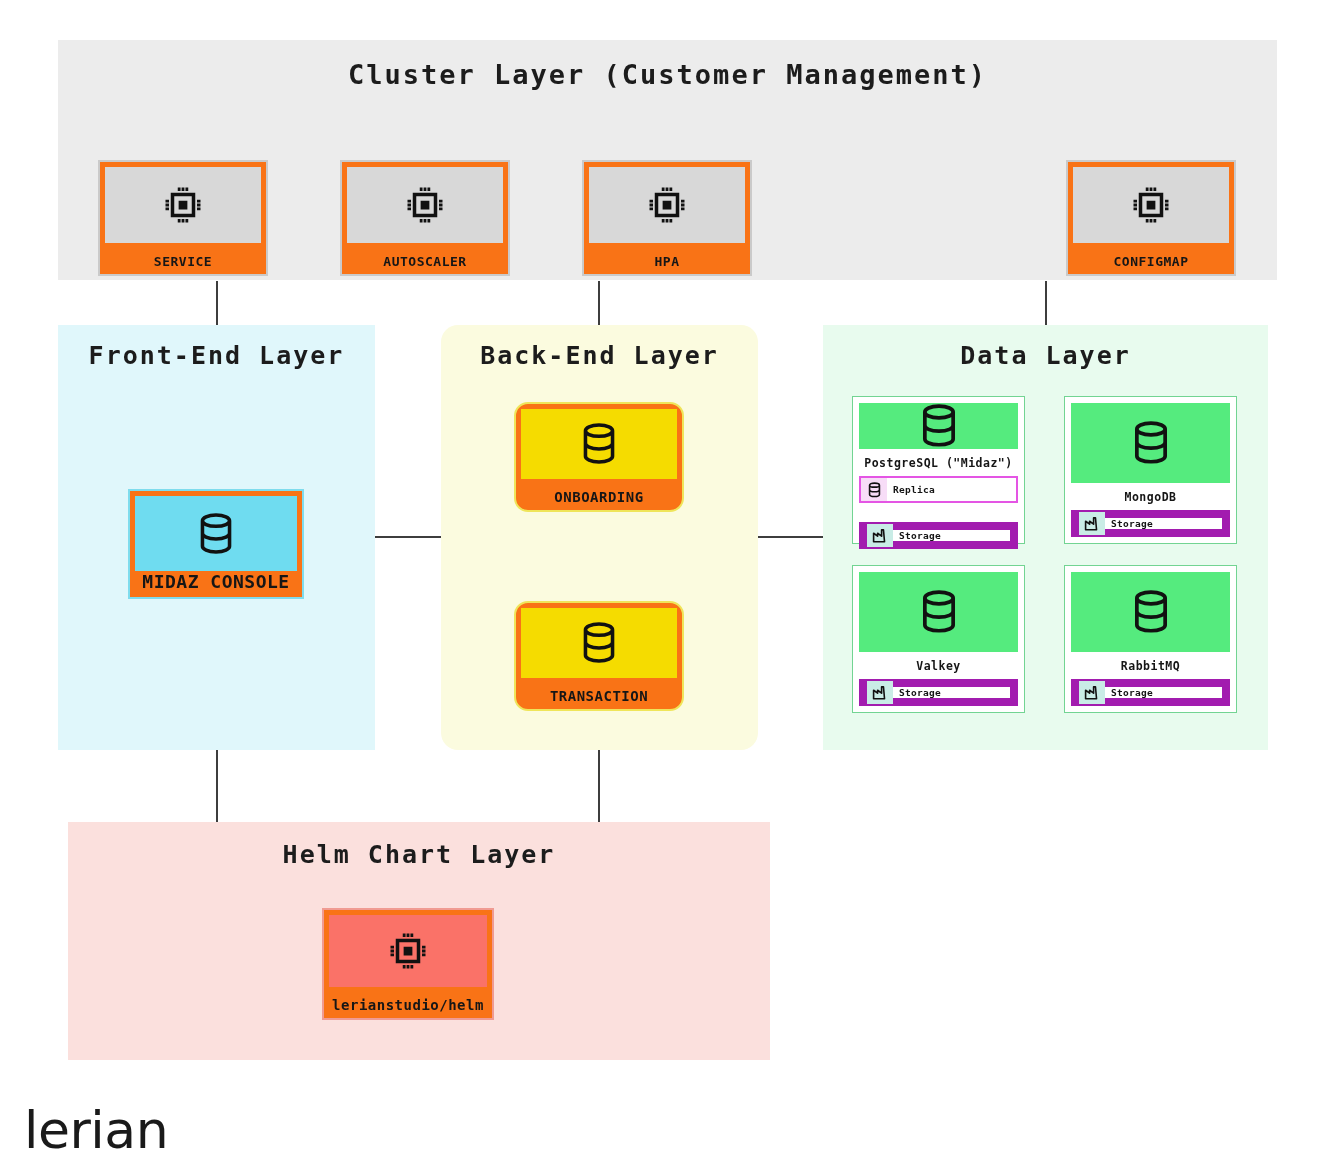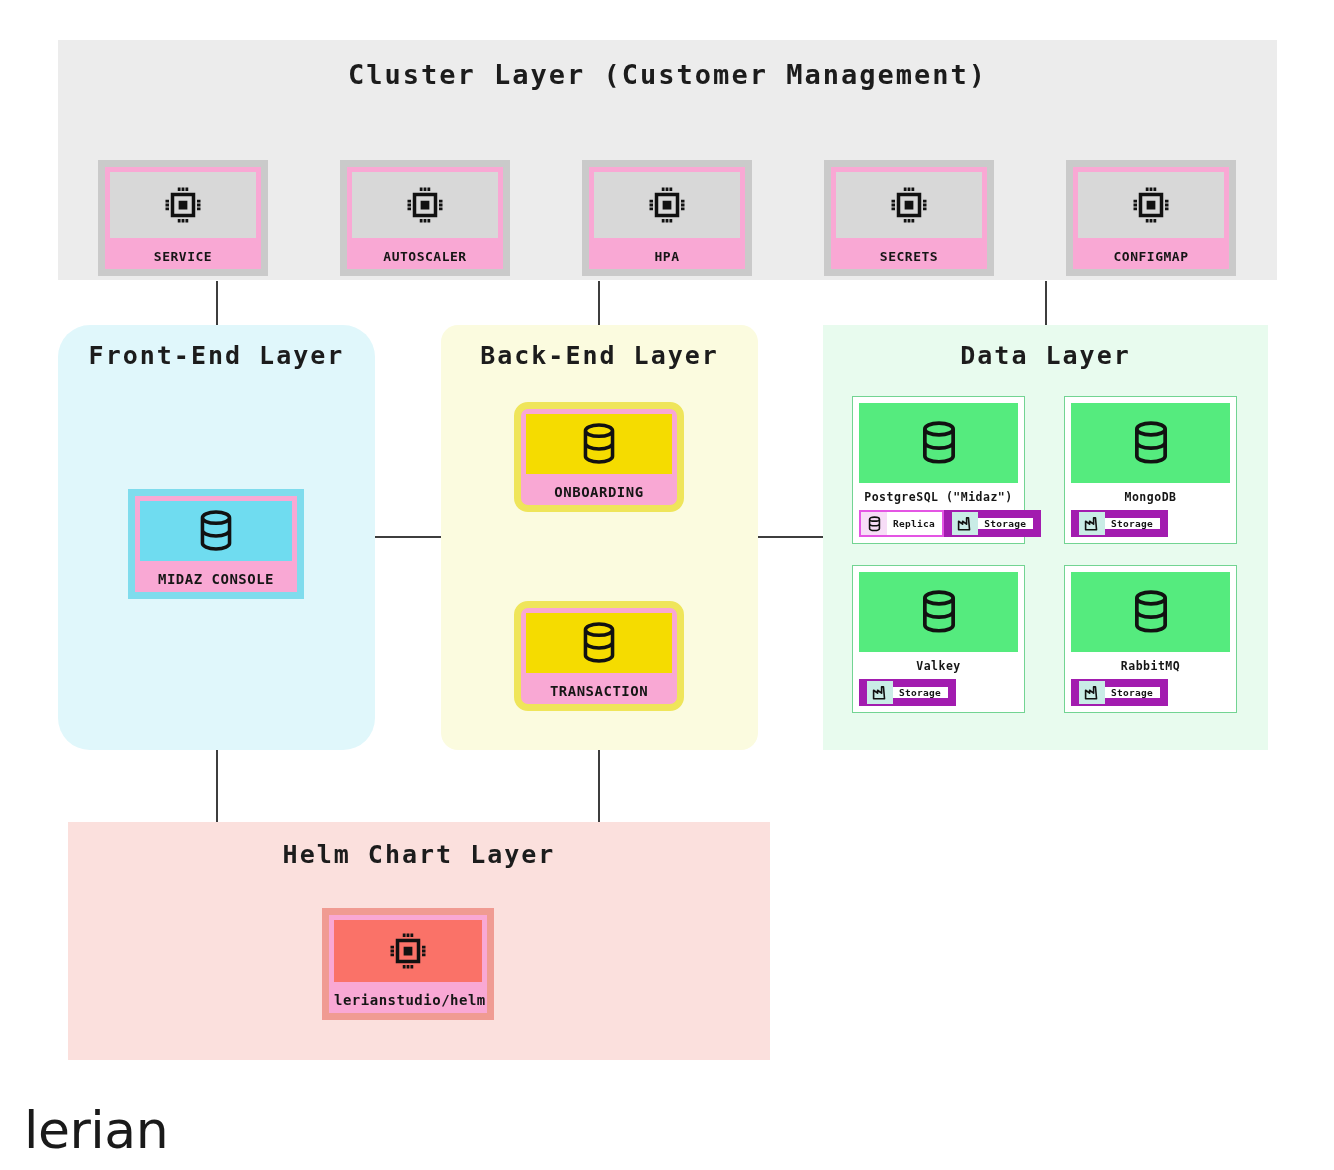--- a/index.html
+++ b/index.html
@@ -31,21 +31,20 @@
 
   #cluster-panel {
     left: 58px; top: 40px; width: 1219px; height: 240px;
     background: #ececec;
   }
   #cluster-panel .panel-title { font-size: 27px; padding-top: 19px; letter-spacing: 2px; }
 
   #frontend-panel {
     left: 58px; top: 325px; width: 317px; height: 425px;
     background: #e0f7fb;
-    border-radius: 32px;
   }
   #backend-panel {
     left: 441px; top: 325px; width: 317px; height: 425px;
     background: #fbfbdf;
     border-radius: 17px;
   }
   #data-panel {
     left: 823px; top: 325px; width: 445px; height: 425px;
     background: #e8fbee;
   }
@@ -56,22 +55,22 @@
   }
   #frontend-panel .panel-title,
   #backend-panel .panel-title,
   #data-panel .panel-title,
   #helm-panel .panel-title { font-size: 25px; padding-top: 16px; letter-spacing: 2px; }
   #helm-panel .panel-title { padding-top: 18px; }
 
   
   .node {
     position: absolute;
-    background: #f9a8d4;
-    border: 7px solid #404040;
+    background: #f97316;
+    border: 2px solid #404040;
     display: flex;
     flex-direction: column;
     align-items: stretch;
     padding: 5px;
   }
   .node-art {
     display: flex;
     align-items: center;
     justify-content: center;
     flex: 1 1 auto;
@@ -91,21 +90,21 @@
   }
   .cluster-node .node-art { background: #d8d8d8; height: 65px; }
   .cluster-node .node-label { font-size: 13px; padding-top: 11px; }
 
   
   #node-midaz-console {
     left: 128px; top: 489px; width: 176px; height: 110px;
     border-color: #7fdced;
   }
   #node-midaz-console .node-art { background: #6fdcf0; height: 62px; }
-  #node-midaz-console .node-label { font-size: 14px; padding-top: 10px; }
+  #node-midaz-console .node-label { font-size: 18px; padding-top: 0; }
 
   
   .backend-node {
     left: 514px; width: 170px; height: 110px;
     border-color: #efe55a;
     border-radius: 14px;
   }
   .backend-node .node-art { background: #f5dc00; height: 62px; }
   .backend-node .node-label { font-size: 14px; padding-top: 10px; }
   #node-onboarding  { top: 402px; }
@@ -128,22 +127,23 @@
   }
   .data-node .node-art { background: #55eb7e; height: 72px; }
   .data-node .node-label { font-size: 11.5px; padding-top: 7px; padding-bottom: 6px; }
   #node-postgresql { left: 852px; top: 396px; height: 148px; }
   #node-mongodb    { left: 1064px; top: 396px; height: 148px; }
   #node-valkey     { left: 852px; top: 565px; height: 148px; }
   #node-rabbitmq   { left: 1064px; top: 565px; height: 148px; }
 
   .badge-row {
     display: flex;
-    justify-content: flex-start;
-    gap: 0;
+    justify-content: flex-end;
+    gap: 19px;
+    flex-direction: column;
   }
   .badge {
     display: flex;
     align-items: center;
     background: #ffffff;
     height: 27px;
     padding: 0 7px 0 0;
   }
   .badge .badge-icon {
     width: 26px; height: 23px;
@@ -207,28 +207,20 @@
 
     <div class="node cluster-node" style="left:524px">
       <div class="node-art">
         <svg width="42" height="42" viewBox="0 0 24 24">
             <path fill="#111" d="M9 2h1.6v2H9zm2.2 0h1.6v2h-1.6zm2.2 0H15v2h-1.6zM9 20h1.6v2H9zm2.2 0h1.6v2h-1.6zm2.2 0H15v2h-1.6zM2 9h2v1.6H2zm0 2.2h2v1.6H2zm0 2.2h2V15H2zm18 -4.4h2v1.6h-2zm0 2.2h2v1.6h-2zm0 2.2h2V15h-2zM5 5h14v14H5zm2 2v10h10V7zm2.5 2.5h5v5h-5z"></path>
           </svg>
       </div>
       <div class="node-label">HPA</div>
     </div>
 
-    <div class="node cluster-node" style="left:766px">
-      <div class="node-art">
-        <svg width="42" height="42" viewBox="0 0 24 24">
-            <path fill="#111" d="M9 2h1.6v2H9zm2.2 0h1.6v2h-1.6zm2.2 0H15v2h-1.6zM9 20h1.6v2H9zm2.2 0h1.6v2h-1.6zm2.2 0H15v2h-1.6zM2 9h2v1.6H2zm0 2.2h2v1.6H2zm0 2.2h2V15H2zm18 -4.4h2v1.6h-2zm0 2.2h2v1.6h-2zm0 2.2h2V15h-2zM5 5h14v14H5zm2 2v10h10V7zm2.5 2.5h5v5h-5z"></path>
-          </svg>
-      </div>
-      <div class="node-label">SECRETS</div>
-    </div>
 
     <div class="node cluster-node" style="left:1008px">
       <div class="node-art">
         <svg width="42" height="42" viewBox="0 0 24 24">
             <path fill="#111" d="M9 2h1.6v2H9zm2.2 0h1.6v2h-1.6zm2.2 0H15v2h-1.6zM9 20h1.6v2H9zm2.2 0h1.6v2h-1.6zm2.2 0H15v2h-1.6zM2 9h2v1.6H2zm0 2.2h2v1.6H2zm0 2.2h2V15H2zm18 -4.4h2v1.6h-2zm0 2.2h2v1.6h-2zm0 2.2h2V15h-2zM5 5h14v14H5zm2 2v10h10V7zm2.5 2.5h5v5h-5z"></path>
           </svg>
       </div>
       <div class="node-label">CONFIGMAP</div>
     </div>
   </div>

